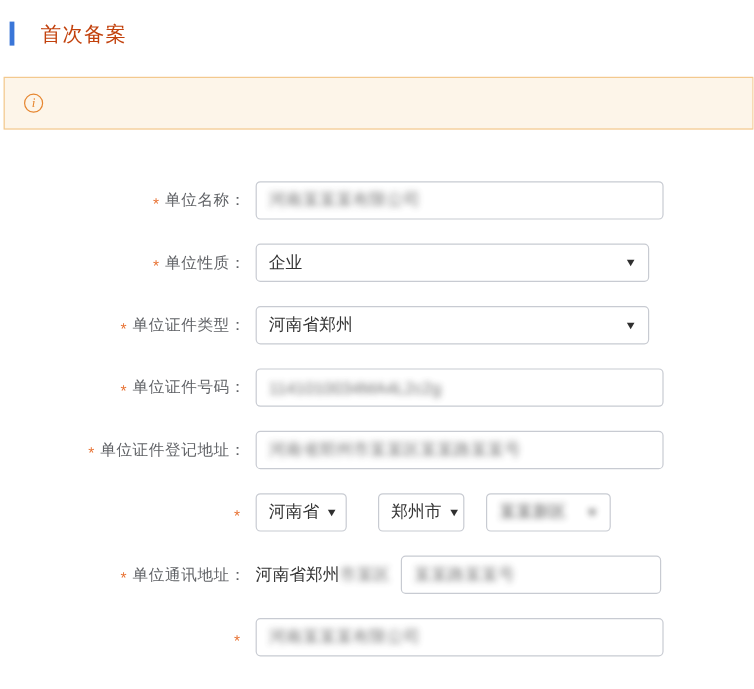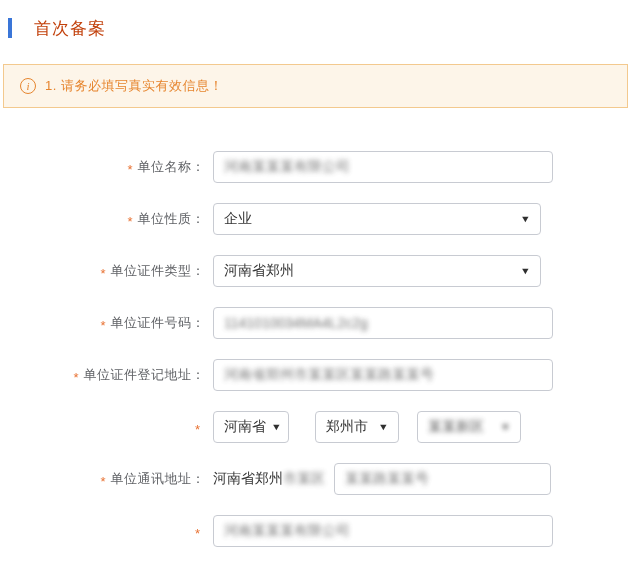--- a/index.html
+++ b/index.html
@@ -44,21 +44,21 @@
   .text-input, .select-box {
     height: 32px; background: #fff; border: 1px solid #c8cbd2; border-radius: 4px;
     display: flex; align-items: center; padding: 0 10px; overflow: hidden;
   }
   .text-input { width: 340px; }
   .select-box { width: 328px; justify-content: space-between; cursor: default; }
   .select-value { font-size: 14px; color: #333; white-space: nowrap; }
   .caret { font-size: 9px; color: #2f2f2f; transform: scaleX(1.2); flex: 0 0 auto; margin-left: 6px; }
 
   .select-sm1 { width: 76px; margin-right: 26px; }
-  .select-sm2 { width: 84px;  margin-right: 18px; }
+  .select-sm2 { width: 72px;  margin-right: 18px; }
   .select-sm3 { width: 104px; }
 
   .masked {
     color: #5a5a5a; font-size: 14px; white-space: nowrap;
     filter: blur(2.6px); opacity: .85; user-select: none;
   }
   .masked-wrap { display: flex; align-items: center; justify-content: space-between; width: 100%; }
 
   .static-text { font-size: 14px; color: #333; white-space: nowrap; display: flex; align-items: center; }
   .comm-input { width: 217px; margin-left: 9px; }
@@ -68,21 +68,20 @@
 
 <div class="page">
 
   <div class="section-title">
     <span class="accent-bar"></span>
     <h1 class="title-text">首次备案</h1>
   </div>
 
   <div class="notice">
     <span class="info-icon">i</span>
-    <span class="notice-text">1. 请务必填写真实有效信息！</span>
   </div>
 
   <div class="form">
 
     <div class="form-row">
       <div class="label-cell">
         <span class="req">*</span>
         <span class="lbl">单位名称：</span>
       </div>
       <div class="control-cell">

